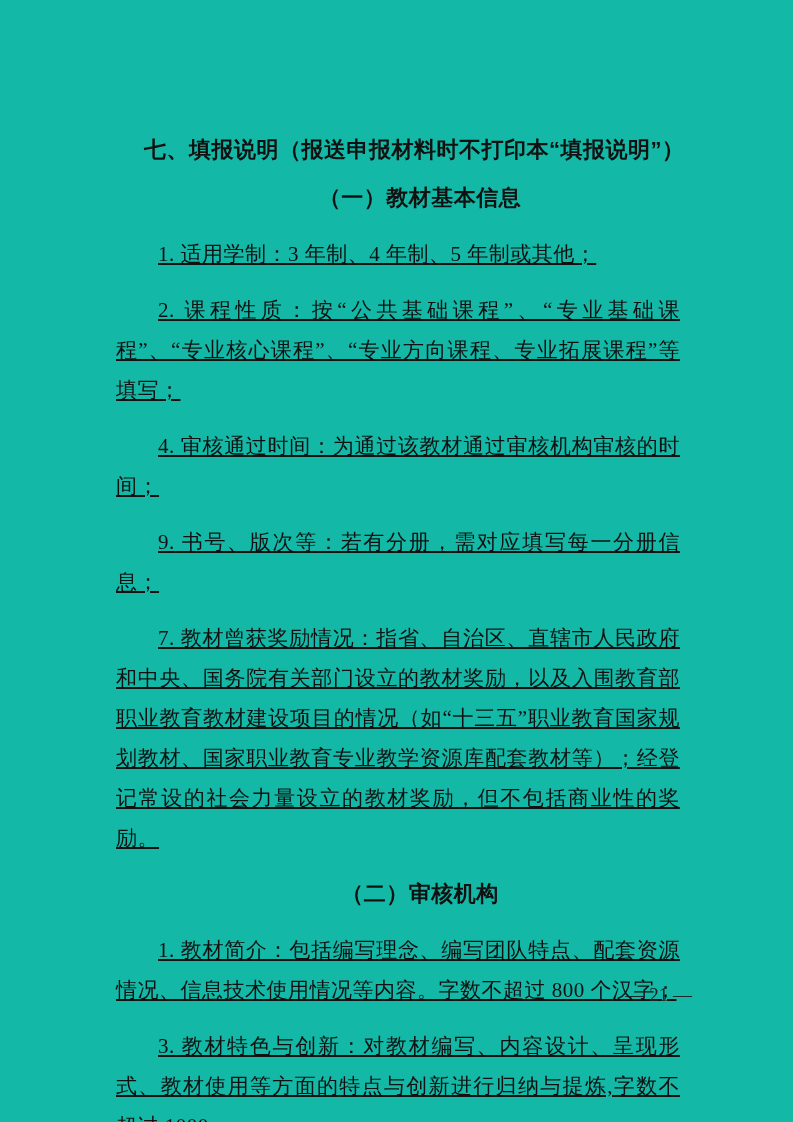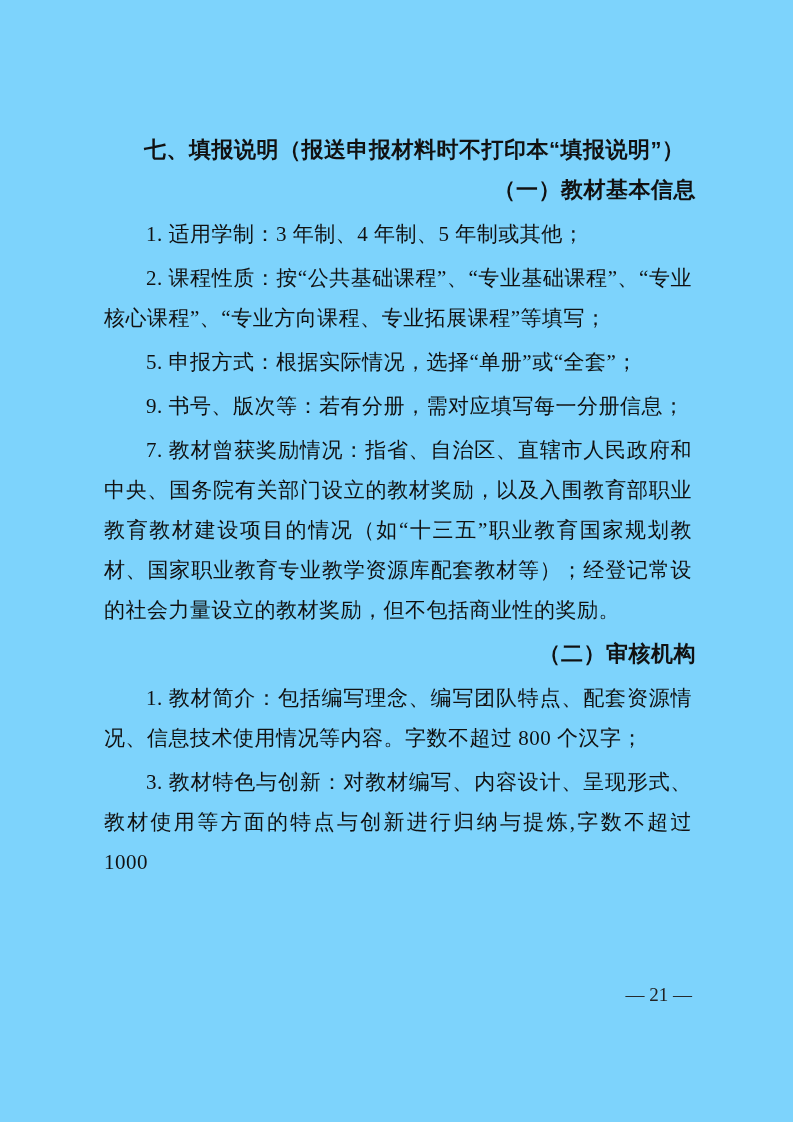--- a/index.html
+++ b/index.html
@@ -4,21 +4,21 @@
 <style>
   html, body {
     margin: 0;
     padding: 0;
     background: #ffffff;
   }
   .page {
     position: relative;
     width: 793px;
     height: 1122px;
-    background: #7dd3fc;
+    background: #14b8a6;
     overflow: hidden;
     color: #111111;
   }
   .content {
     position: absolute;
     left: 100px;
     top: 130px;
     width: 596px;
     font-family: "Liberation Serif", "DejaVu Serif", serif;
     font-size: 21px;
@@ -30,30 +30,31 @@
     margin: 0;
     font-size: 22px;
     font-weight: bold;
     text-indent: 2em;
     font-family: "Liberation Sans", "DejaVu Sans", sans-serif;
     letter-spacing: 0.5px;
     text-align: left;
     white-space: nowrap;
   }
   .sub-title {
-    margin: 0;
+    margin: 8px;
     font-size: 22px;
     font-weight: bold;
     text-indent: 2em;
     font-family: Liberation Sans, sans-serif;
-    text-align: right;
+    text-align: center;
   }
   .para {
-    margin: 4px;
+    margin: 16px;
     text-indent: 2em;
+    text-decoration: underline;
   }
   .footer {
     position: absolute;
     top: 984px;
     right: 101px;
     font-family: "Liberation Serif", "DejaVu Serif", serif;
     font-size: 19px;
     color: #222222;
   }
 </style>
@@ -61,21 +62,21 @@
 <body>
 
 <div class="page">
   <div class="content">
     <h1 class="doc-title">七、填报说明（报送申报材料时不打印本“填报说明”）</h1>
 
     <h2 class="sub-title">（一）教材基本信息</h2>
 
     <p class="para">1. 适用学制：3 年制、4 年制、5 年制或其他；</p>
     <p class="para">2. 课程性质：按“公共基础课程”、“专业基础课程”、“专业核心课程”、“专业方向课程、专业拓展课程”等填写；</p>
-    <p class="para">5. 申报方式：根据实际情况，选择“单册”或“全套”；</p>
+    <p class="para">4. 审核通过时间：为通过该教材通过审核机构审核的时间；</p>
     <p class="para">9. 书号、版次等：若有分册，需对应填写每一分册信息；</p>
     <p class="para">7. 教材曾获奖励情况：指省、自治区、直辖市人民政府和中央、国务院有关部门设立的教材奖励，以及入围教育部职业教育教材建设项目的情况（如“十三五”职业教育国家规划教材、国家职业教育专业教学资源库配套教材等）；经登记常设的社会力量设立的教材奖励，但不包括商业性的奖励。</p>
 
     <h2 class="sub-title">（二）审核机构</h2>
 
     <p class="para">1. 教材简介：包括编写理念、编写团队特点、配套资源情况、信息技术使用情况等内容。字数不超过 800 个汉字；</p>
     <p class="para">3. 教材特色与创新：对教材编写、内容设计、呈现形式、教材使用等方面的特点与创新进行归纳与提炼,字数不超过 1000</p>
   </div>
 
   <div class="footer">— 21 —</div>

